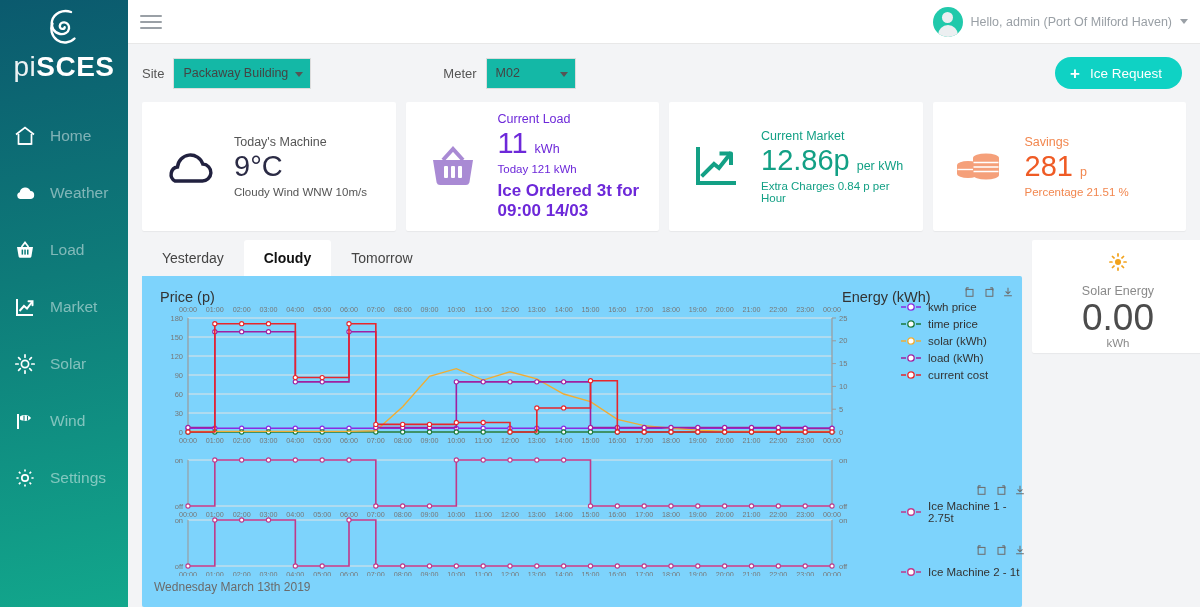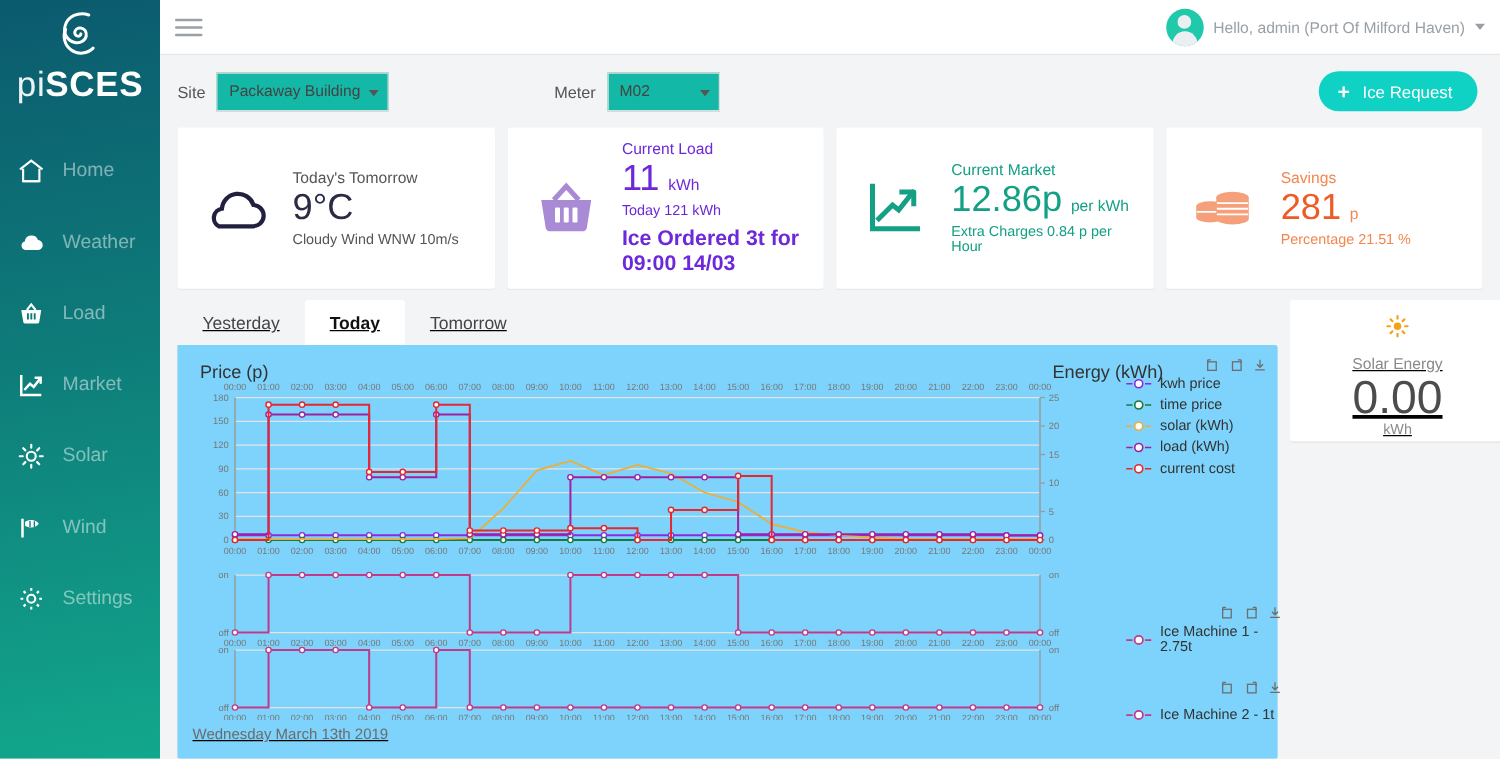--- a/index.html
+++ b/index.html
@@ -91,21 +91,21 @@
   .kpi-value { font-size: 29px; line-height: 1.05; font-weight: 400; }
   .kpi-unit { font-size: 12.5px; }
   .kpi-sub { font-size: 11.5px; margin-top: 3px; }
   .kpi-sub2 { font-size: 17px; margin-top: 4px; font-weight: 600; }
   .c-dark { color: #2b2b45; } .c-grey { color: #555; }
   .c-purple { color: #6d28d9; }
   .c-green { color: #13a085; }
   .c-orange { color: #ef5b25; } .c-orange-l { color: #f2874f; }
 
   
-  .content { display: flex; gap: 10px; padding: 9px 14px 0; flex: 1 1 auto; text-decoration: underline; }
+  .content { display: flex; gap: 10px; padding: 9px 14px 0; flex: 1 1 auto; }
   .panel-left { flex: 1 1 auto; display: flex; flex-direction: column; }
   .tabs { display: flex; gap: 0; }
   .tab {
     padding: 10px 20px; font-size: 14px; color: #444; cursor: pointer;
     border-radius: 3px 3px 0 0; background: transparent;
   }
   .tab.active { background: #fff; font-weight: 700; color: #111; }
   .card-chart {
     background: #7dd3fc; border-radius: 0 2px 2px 2px; flex: 1 1 auto;
     padding: 8px 10px 0 10px; position: relative;
@@ -263,21 +263,21 @@
 
     <div class="kpis">
 
       <div class="kpi">
         <div class="kpi-icon">
           <svg width="58" height="44" viewBox="0 0 58 44" fill="none" stroke="#21213f" stroke-width="3.4">
             <path d="M15 36h27a8.5 8.5 0 0 0 .8-17 13 13 0 0 0-25.3 3A7.5 7.5 0 0 0 15 36z"></path>
           </svg>
         </div>
         <div class="kpi-body">
-          <div class="kpi-title c-grey">Today's Tomorrow</div>
+          <div class="kpi-title c-grey">Today's Machine</div>
           <div class="kpi-main">
             <span class="kpi-value c-dark">9°C</span>
             <span class="kpi-unit c-grey"></span>
           </div>
           <div class="kpi-sub c-grey">Cloudy Wind WNW 10m/s</div>
         </div>
       </div>
 
       <div class="kpi">
         <div class="kpi-icon">
@@ -349,21 +349,21 @@
         </div>
       </div>
 
     </div>
 
     <div class="content">
 
       <div class="panel-left">
         <div class="tabs">
           <div class="tab"><span>Yesterday</span></div>
-          <div class="tab active"><span>Today</span></div>
+          <div class="tab active"><span>Cloudy</span></div>
           <div class="tab"><span>Tomorrow</span></div>
         </div>
 
         <div class="card-chart">
           <div class="chart-wrap">
             <svg width="860" height="292" viewBox="0 0 860 292">
 
               <g>
                 <text x="8" y="18" font-family="Liberation Sans, sans-serif" font-size="14.5" fill="#333">Price (p)</text>
                 <text x="690" y="18" font-family="Liberation Sans, sans-serif" font-size="14.5" fill="#333">Energy (kWh)</text>

